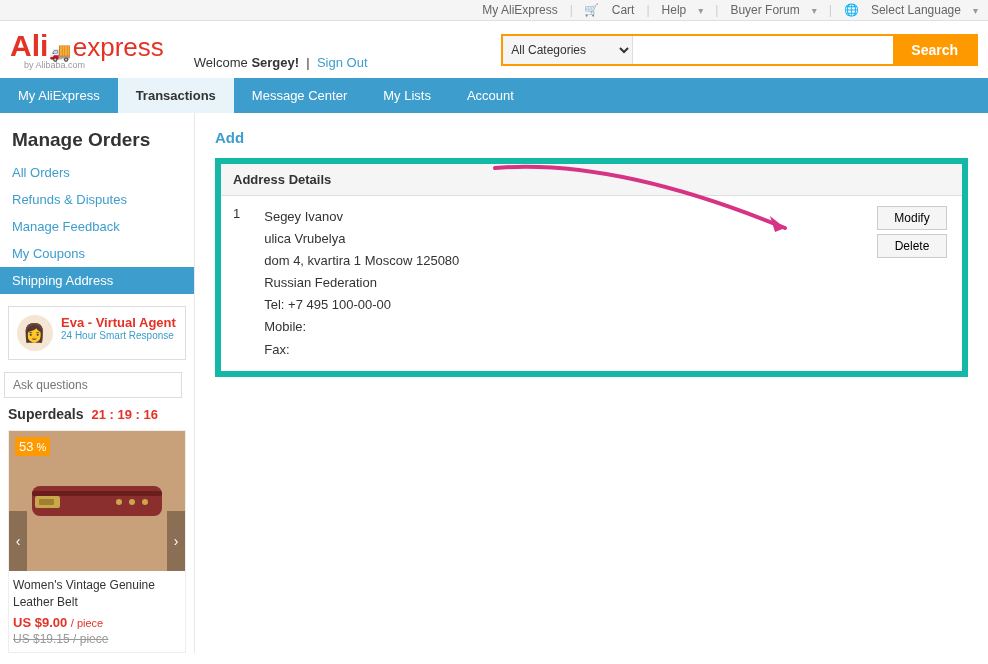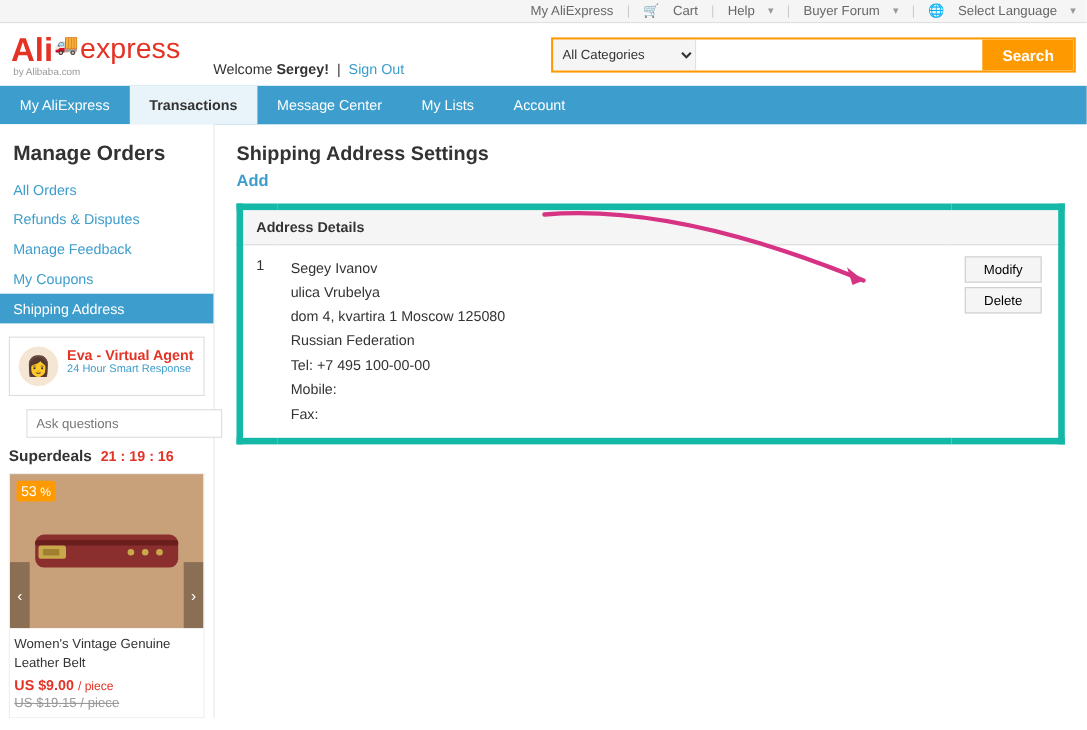--- a/index.html
+++ b/index.html
@@ -234,25 +234,25 @@
     .very-top-bar a { color: #666; text-decoration: none; }
     .top-divider { color: #ccc; }
 
     .header-section {
       display: flex;
       align-items: center;
       justify-content: space-between;
       padding: 8px 10px;
     }
     .logo-wrap { display: flex; flex-direction: column; }
-    .logo-main { display: flex; align-items: flex-start; }
+    .logo-main { display: flex; align-items: flex-end; }
     .logo-ali-part { color: #e43225; font-size: 30px; font-weight: 900; }
     .logo-truck { color: #e43225; font-size: 18px; margin: 0 1px; }
     .logo-express-part { color: #e43225; font-size: 26px; font-weight: 400; }
-    .logo-sub { font-size: 9px; color: #999; margin-top: -3px; margin-left: 2px; }
+    .logo-sub { font-size: 9px; color: #999; margin-top: -3px; margin-left: 14px; }
 
     .welcome-sign { font-size: 13px; margin-left: 10px; }
 
     .relative-wrap { position: relative; }
   </style>
 </head>
 <body>
 
 <div class="very-top-bar">
   <a href="#">My AliExpress</a>
@@ -315,21 +315,21 @@
     <a class="sidebar-link" href="#">My Coupons</a>
     <a class="sidebar-link active" href="#">Shipping Address</a>
 
     <div class="virtual-agent">
       <div class="agent-avatar">👩</div>
       <div class="agent-info">
         <div class="agent-name">Eva - Virtual Agent</div>
         <div class="agent-sub">24 Hour Smart Response</div>
       </div>
     </div>
-    <input class="agent-input" type="text" style="margin: 0px 24px; width: calc(100% - 16px);" placeholder="Ask questions">
+    <input class="agent-input" type="text" style="margin: 0px 4px; width: calc(100% - 16px);" placeholder="Ask questions">
 
     <div class="superdeals">
       <div class="superdeals-title">
         <span>Superdeals</span>
         <span class="superdeals-timer">21 : 19 : 16</span>
       </div>
       <div class="product-card relative-wrap">
         <div class="product-image">
 
           <svg width="140" height="100" viewBox="0 0 140 100">
@@ -352,21 +352,20 @@
         <div class="product-price">
           <span>US $9.00</span>
           <span style="font-weight:normal; font-size:11px;">/ piece</span>
         </div>
         <div class="product-original">US $19.15 / piece</div>
       </div>
     </div>
   </div>
 
   <div class="main-content">
-    <div class="page-title">Shipping Address Settings</div>
     <a class="add-link" href="#">Add</a>
 
     
     <div style="position:relative;">
 
       <svg style="position:absolute; top:-10px; left:200px; width:500px; height:120px; pointer-events:none; z-index:10;">
         <path d="M 80 20 Q 200 10 370 80" stroke="#d63384" stroke-width="4" fill="none" stroke-linecap="round"></path>
         <polygon points="370,80 355,68 360,84" fill="#d63384"></polygon>
       </svg>
 

